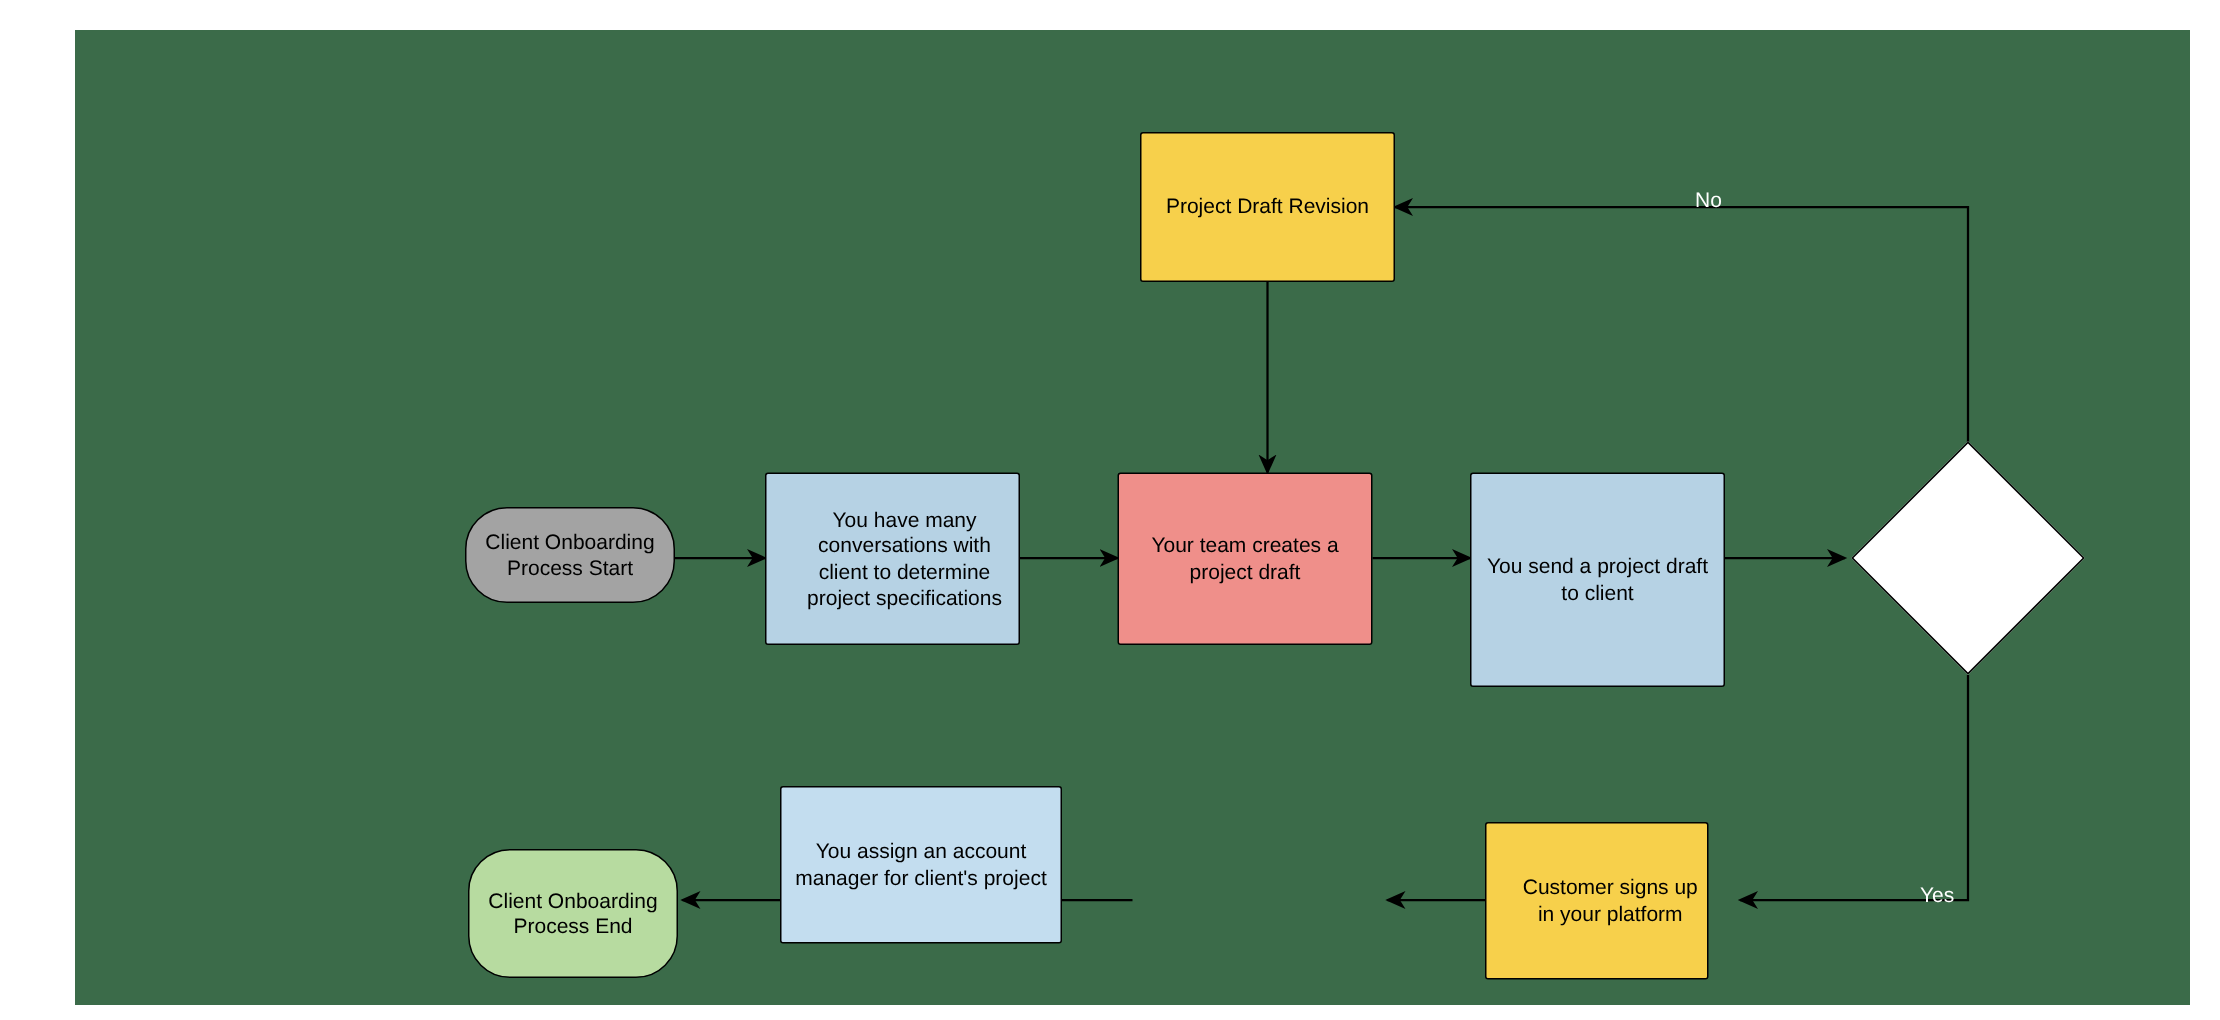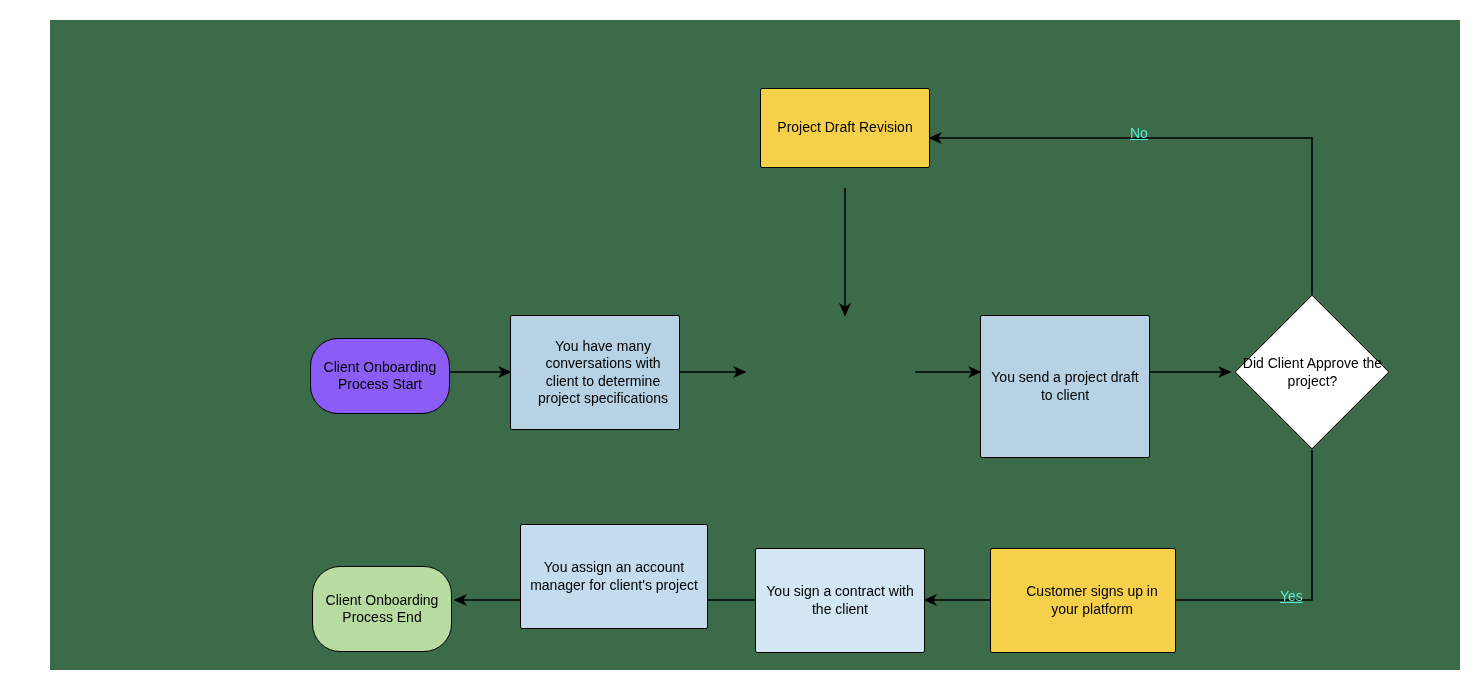--- a/index.html
+++ b/index.html
@@ -48,23 +48,22 @@
     align-items: center;
     justify-content: center;
     text-align: center;
     font-size: 14px;
     line-height: 1.25;
     pointer-events: none;
   }
   .edge-label {
     position: absolute;
     font-size: 14px;
-    color: #5eead4;
+    color: #ffffff;
     background: transparent;
-    text-decoration: underline;
   }
   svg.arrows {
     position: absolute;
     left: 0; top: 0;
     width: 1410px; height: 650px;
     pointer-events: none;
   }
 </style>
 </head>
 <body>
@@ -92,49 +91,46 @@
 
     <polyline points="1262,430 1262,580 1110,580" fill="none" stroke="#000" stroke-width="1.5" marker-end="url(#ah)"></polyline>
 
     <line x1="940" y1="580" x2="875" y2="580" stroke="#000" stroke-width="1.5" marker-end="url(#ah)"></line>
 
     <line x1="705" y1="580" x2="640" y2="580" stroke="#000" stroke-width="1.5" marker-end="url(#ah)"></line>
 
     <line x1="470" y1="580" x2="405" y2="580" stroke="#000" stroke-width="1.5" marker-end="url(#ah)"></line>
   </svg>
 
-  <div class="node rect" style="left:710px; top:68px; width:170px; height:80px; background:#f7d04b;">
+  <div class="node rect" style="left:710px; top:68px; width:170px; height:100px; background:#f7d04b;">
     <span>Project Draft Revision</span>
   </div>
 
-  <div class="node term" style="left:260px; top:318px; width:140px; height:76px; background:#8b5cf6;text-align:center;">
+  <div class="node term" style="left:260px; top:318px; width:140px; height:64px; background:#a3a3a3;text-align:center;">
     <span>Client Onboarding Process Start</span>
   </div>
 
   <div class="node rect" style="left:460px; top:295px; width:170px; height:115px; background:#b6d2e4;padding-left:22px;">
     <span>You have many conversations with client to determine project specifications</span>
   </div>
 
+  <div class="node rect" style="left:695px; top:295px; width:170px; height:115px; background:#ef8f8a;">
+    <span>Your team creates a project draft</span>
+  </div>
 
   <div class="node rect" style="left:930px; top:295px; width:170px; height:143px; background:#b6d2e4;">
     <span>You send a project draft to client</span>
   </div>
 
   <div class="diamond" style="left:1207px; top:297px; width:110px; height:110px;"></div>
-  <div class="diamond-label" style="left:1185px; top:315px; width:155px; height:75px;">
-    <span>Did Client Approve the project?</span>
-  </div>
 
-  <div class="node rect" style="left:940px; top:528px; width:186px; height:105px; background:#f7d04b;padding-left:24px;">
+  <div class="node rect" style="left:940px; top:528px; width:149px; height:105px; background:#f7d04b;padding-left:24px;">
     <span>Customer signs up in your platform</span>
   </div>
 
-  <div class="node rect" style="left:705px; top:528px; width:170px; height:105px; background:#d2e6f4;">
-    <span>You sign a contract with the client</span>
-  </div>
 
   <div class="node rect" style="left:470px; top:504px; width:188px; height:105px; background:#c3ddef;">
     <span>You assign an account manager for client's project</span>
   </div>
 
   <div class="node term" style="left:262px; top:546px; width:140px; height:86px; background:#b7dba0;">
     <span>Client Onboarding Process End</span>
   </div>
 
   <div class="edge-label" style="left:1080px; top:105px;">No</div>

